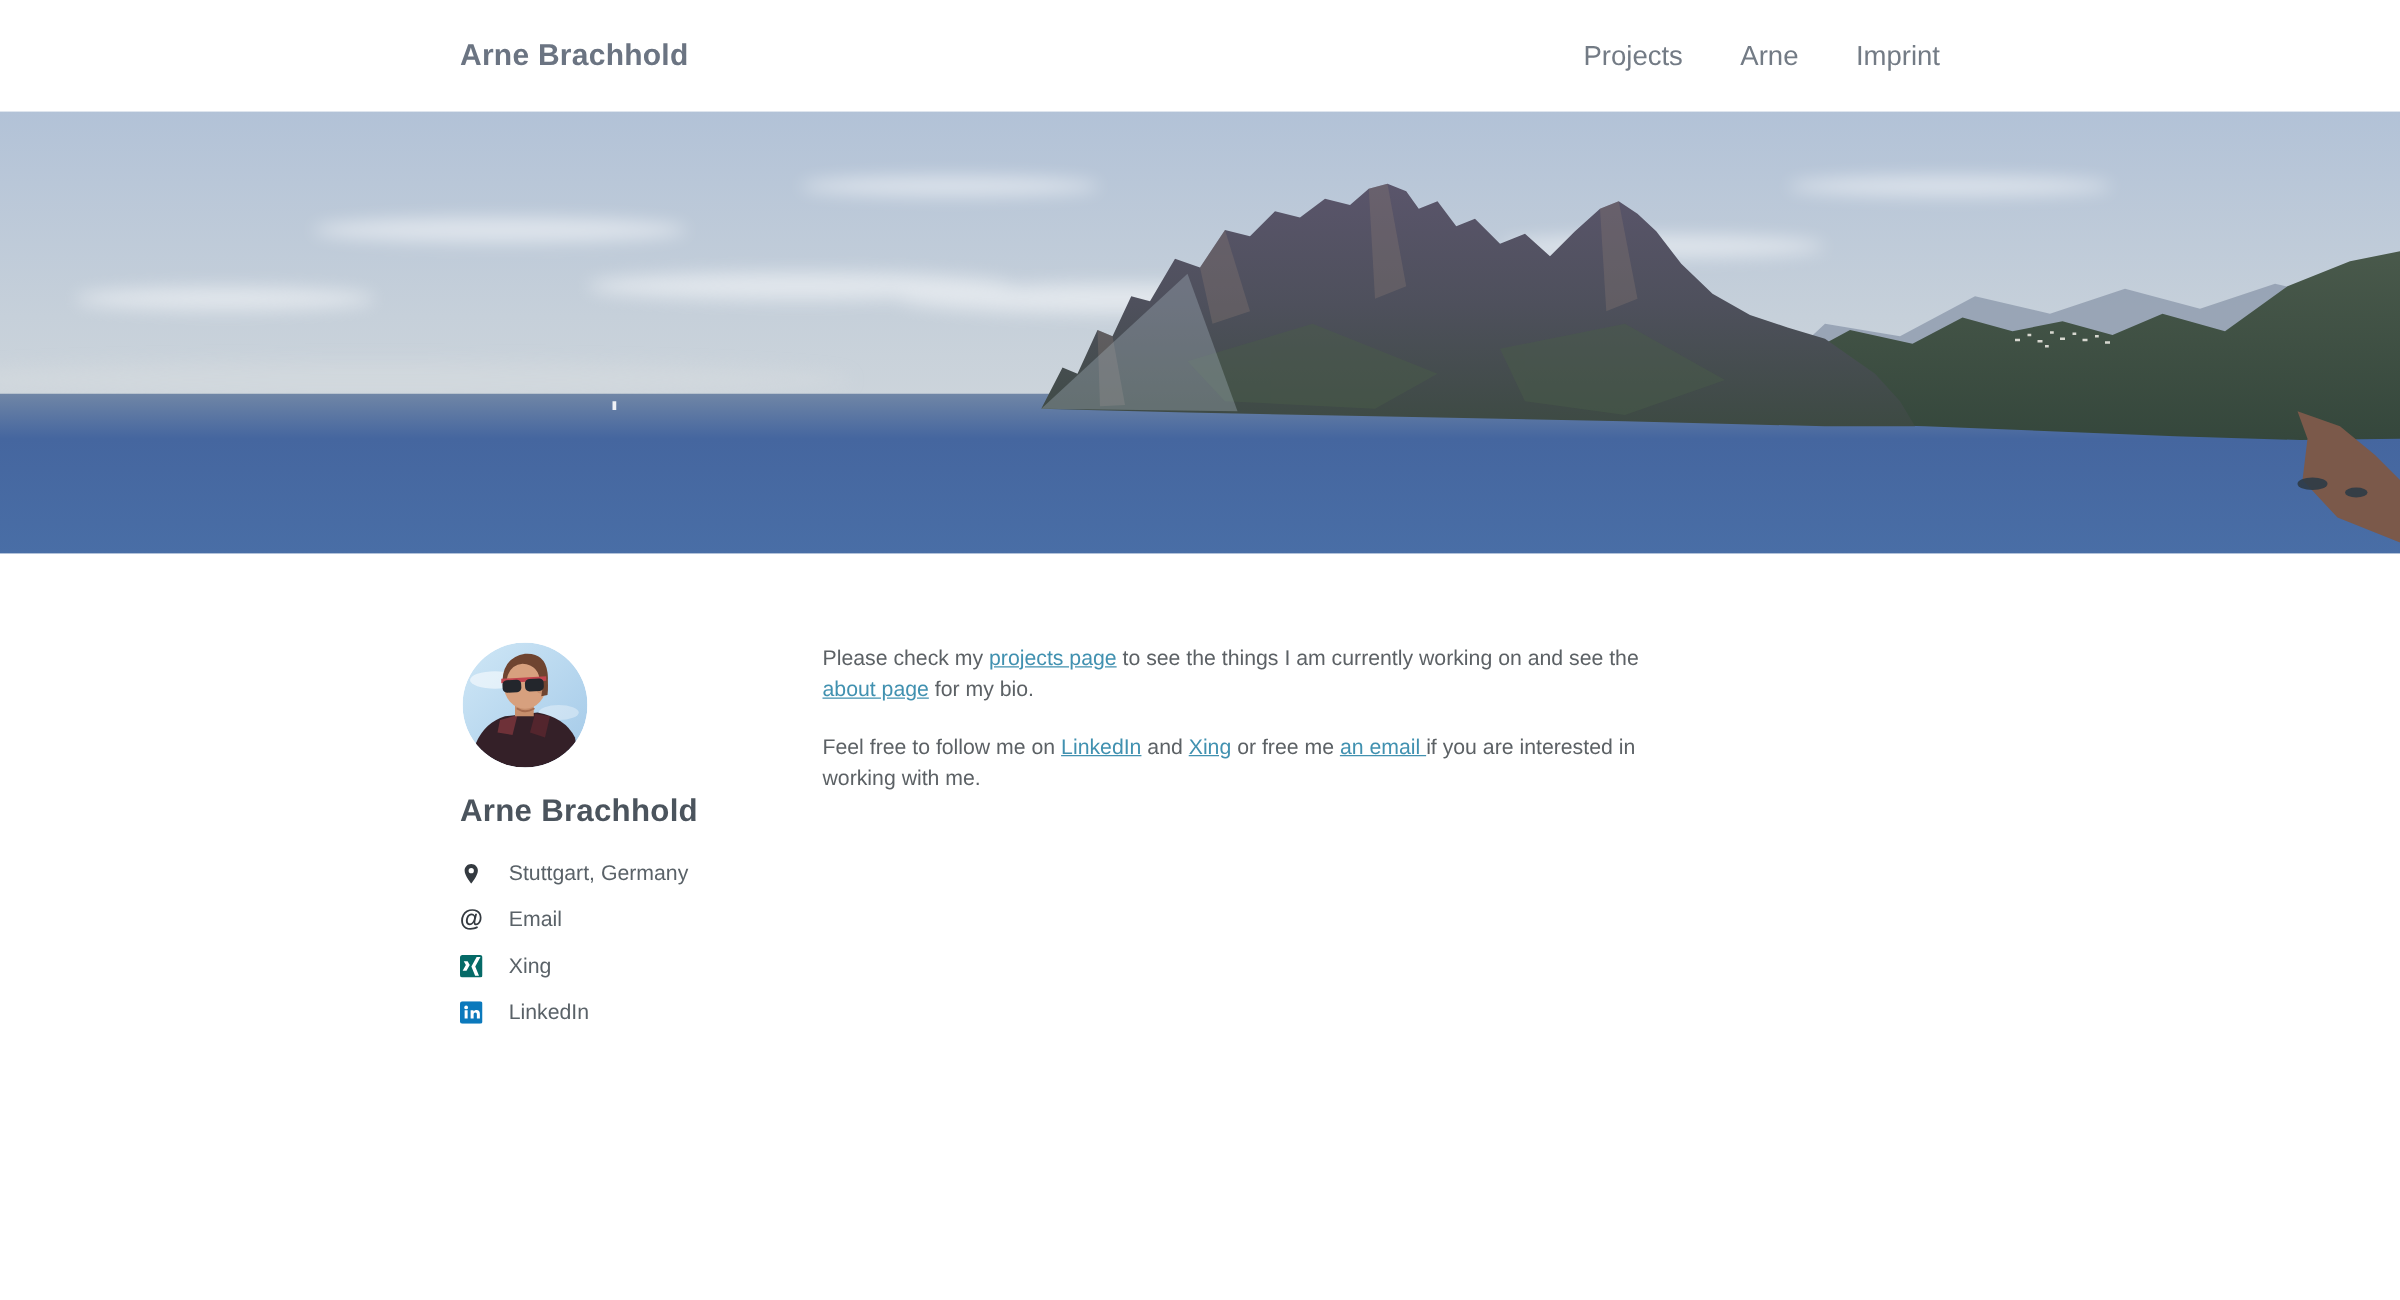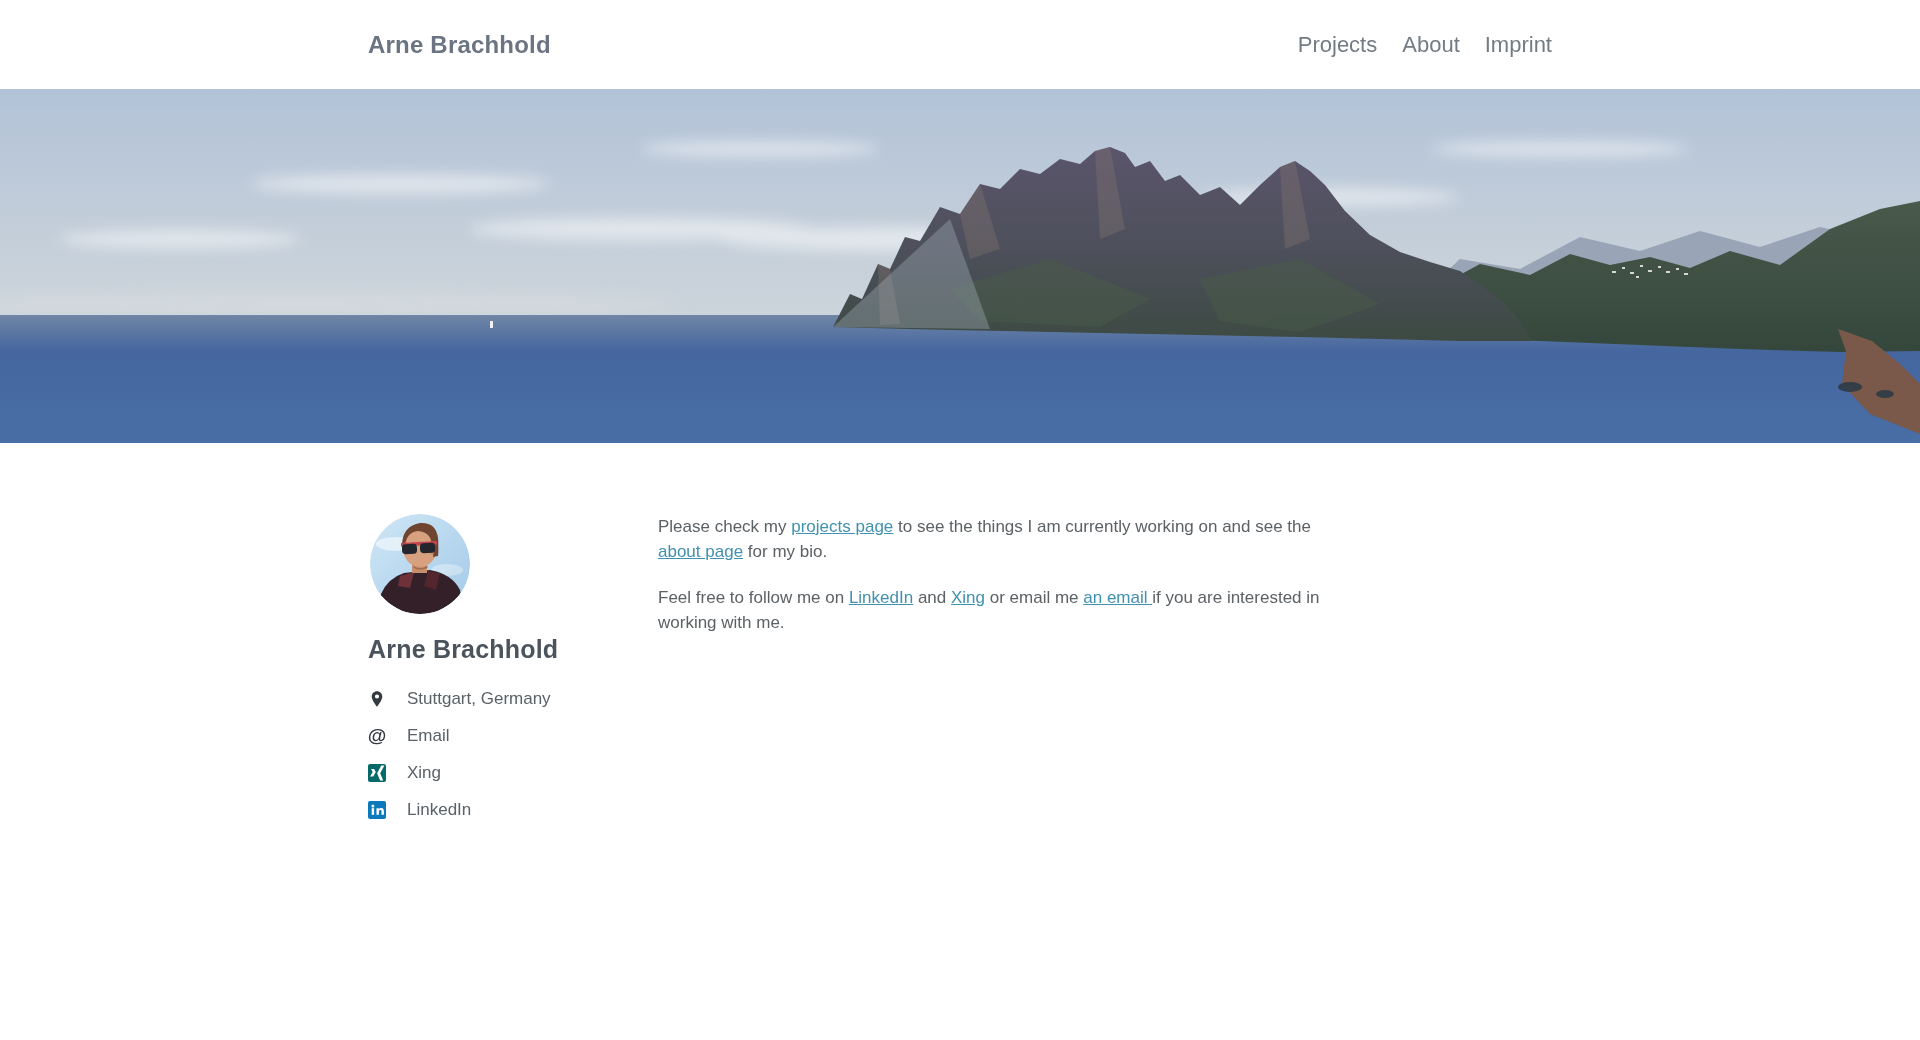--- a/index.html
+++ b/index.html
@@ -21,21 +21,21 @@
     align-items: center;
     justify-content: space-between;
   }
   .site-title {
     font-size: 24px;
     font-weight: 700;
     color: #6b7482;
     text-decoration: none;
     letter-spacing: 0.2px;
   }
-  nav { display: flex; gap: 25px; }
+  nav { display: flex; gap: 46px; }
   nav a {
     font-size: 22px;
     color: #737b85;
     text-decoration: none;
   }
 
   
   .hero { height: 354px; overflow: hidden; line-height: 0; }
   .hero svg { width: 1920px; height: 354px; display: block; }
 
@@ -75,21 +75,21 @@
   article a { color: var(--link, #4191b0); text-decoration: underline; }
 </style>
 </head>
 <body>
 
 <header>
   <div class="container header-inner">
     <a href="#" class="site-title">Arne Brachhold</a>
     <nav>
       <a href="#">Projects</a>
-      <a href="#">About</a>
+      <a href="#">Arne</a>
       <a href="#">Imprint</a>
     </nav>
   </div>
 </header>
 
 <div class="hero">
 
   <svg viewBox="0 0 1920 354" preserveAspectRatio="xMidYMid slice" aria-hidden="true">
     <defs>
       <linearGradient id="sky" x1="0" y1="0" x2="0" y2="1">
@@ -254,16 +254,16 @@
               </svg>
             </span>
             <span>LinkedIn</span>
           </a>
         </li>
       </ul>
     </aside>
 
     <article>
       <p><span>Please check my </span><a href="#">projects page</a><span> to see the things I am currently working on and see the </span><a href="#">about page</a><span> for my bio.</span></p>
-      <p><span>Feel free to follow me on </span><a href="#">LinkedIn</a><span> and </span><a href="#">Xing</a><span> or email me </span><a href="#">an email </a><span>if you are interested in working with me.</span></p>
+      <p><span>Feel free to follow me on </span><a href="#">LinkedIn</a><span> and </span><a href="#">Xing</a><span> or free me </span><a href="#">an email </a><span>if you are interested in working with me.</span></p>
     </article>
   </div>
 </main>
 
 </body></html>

